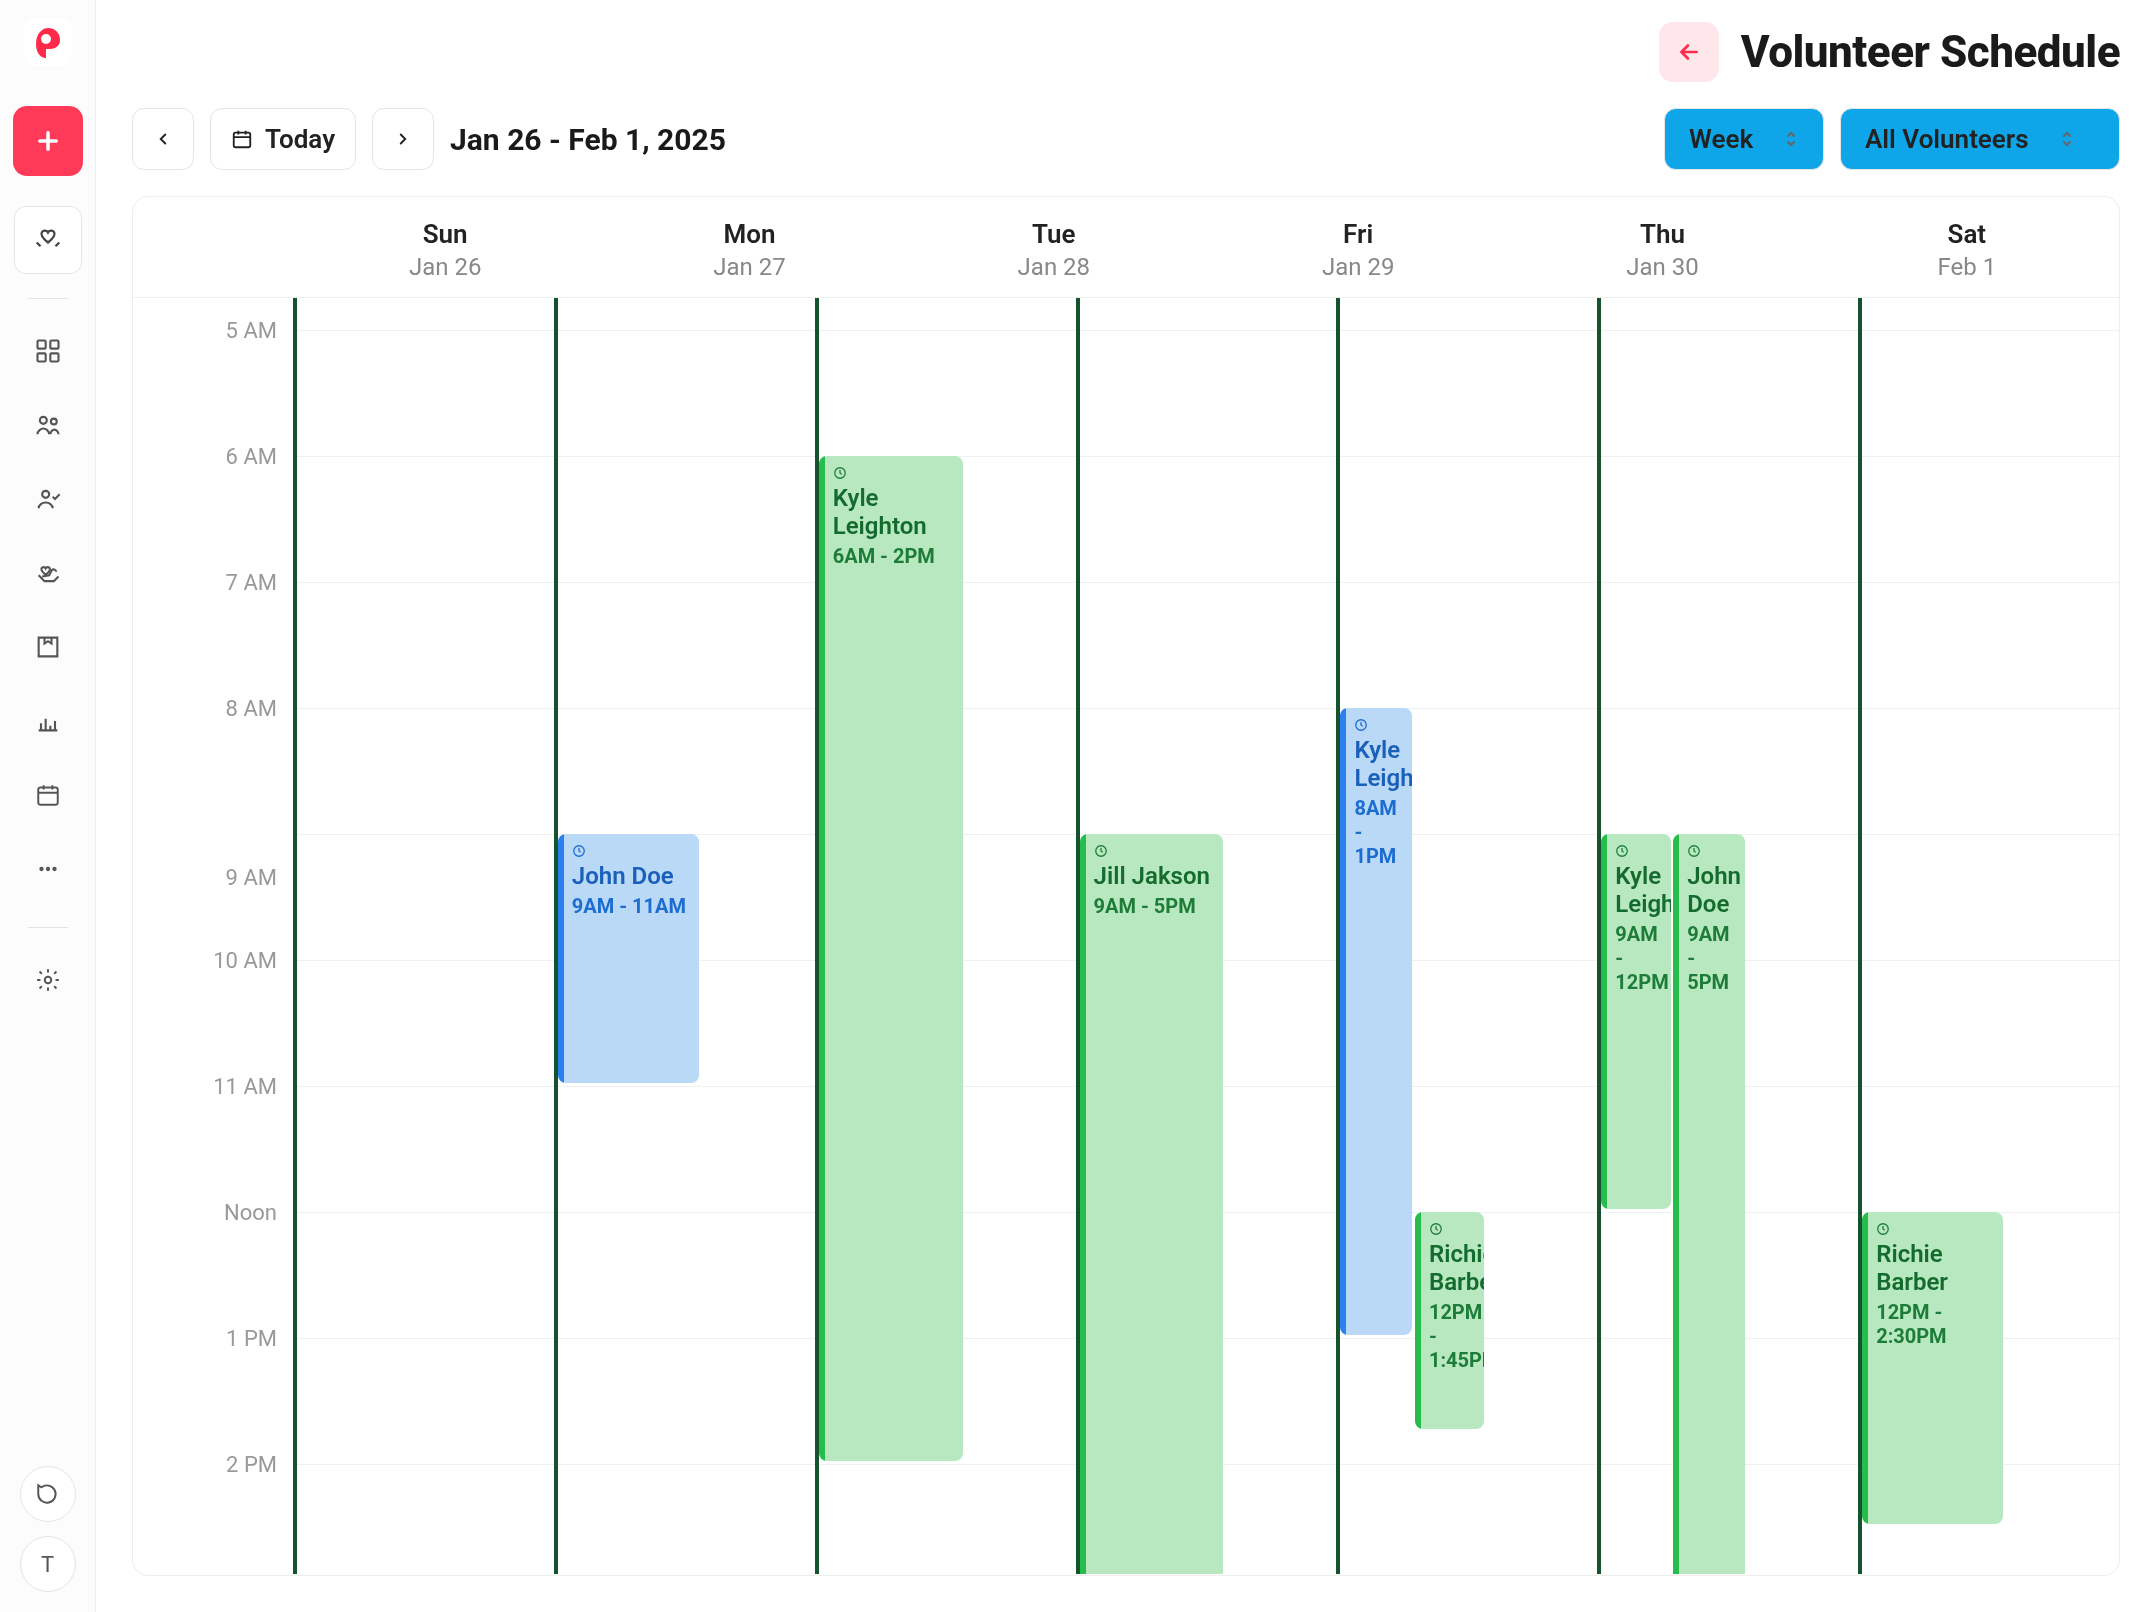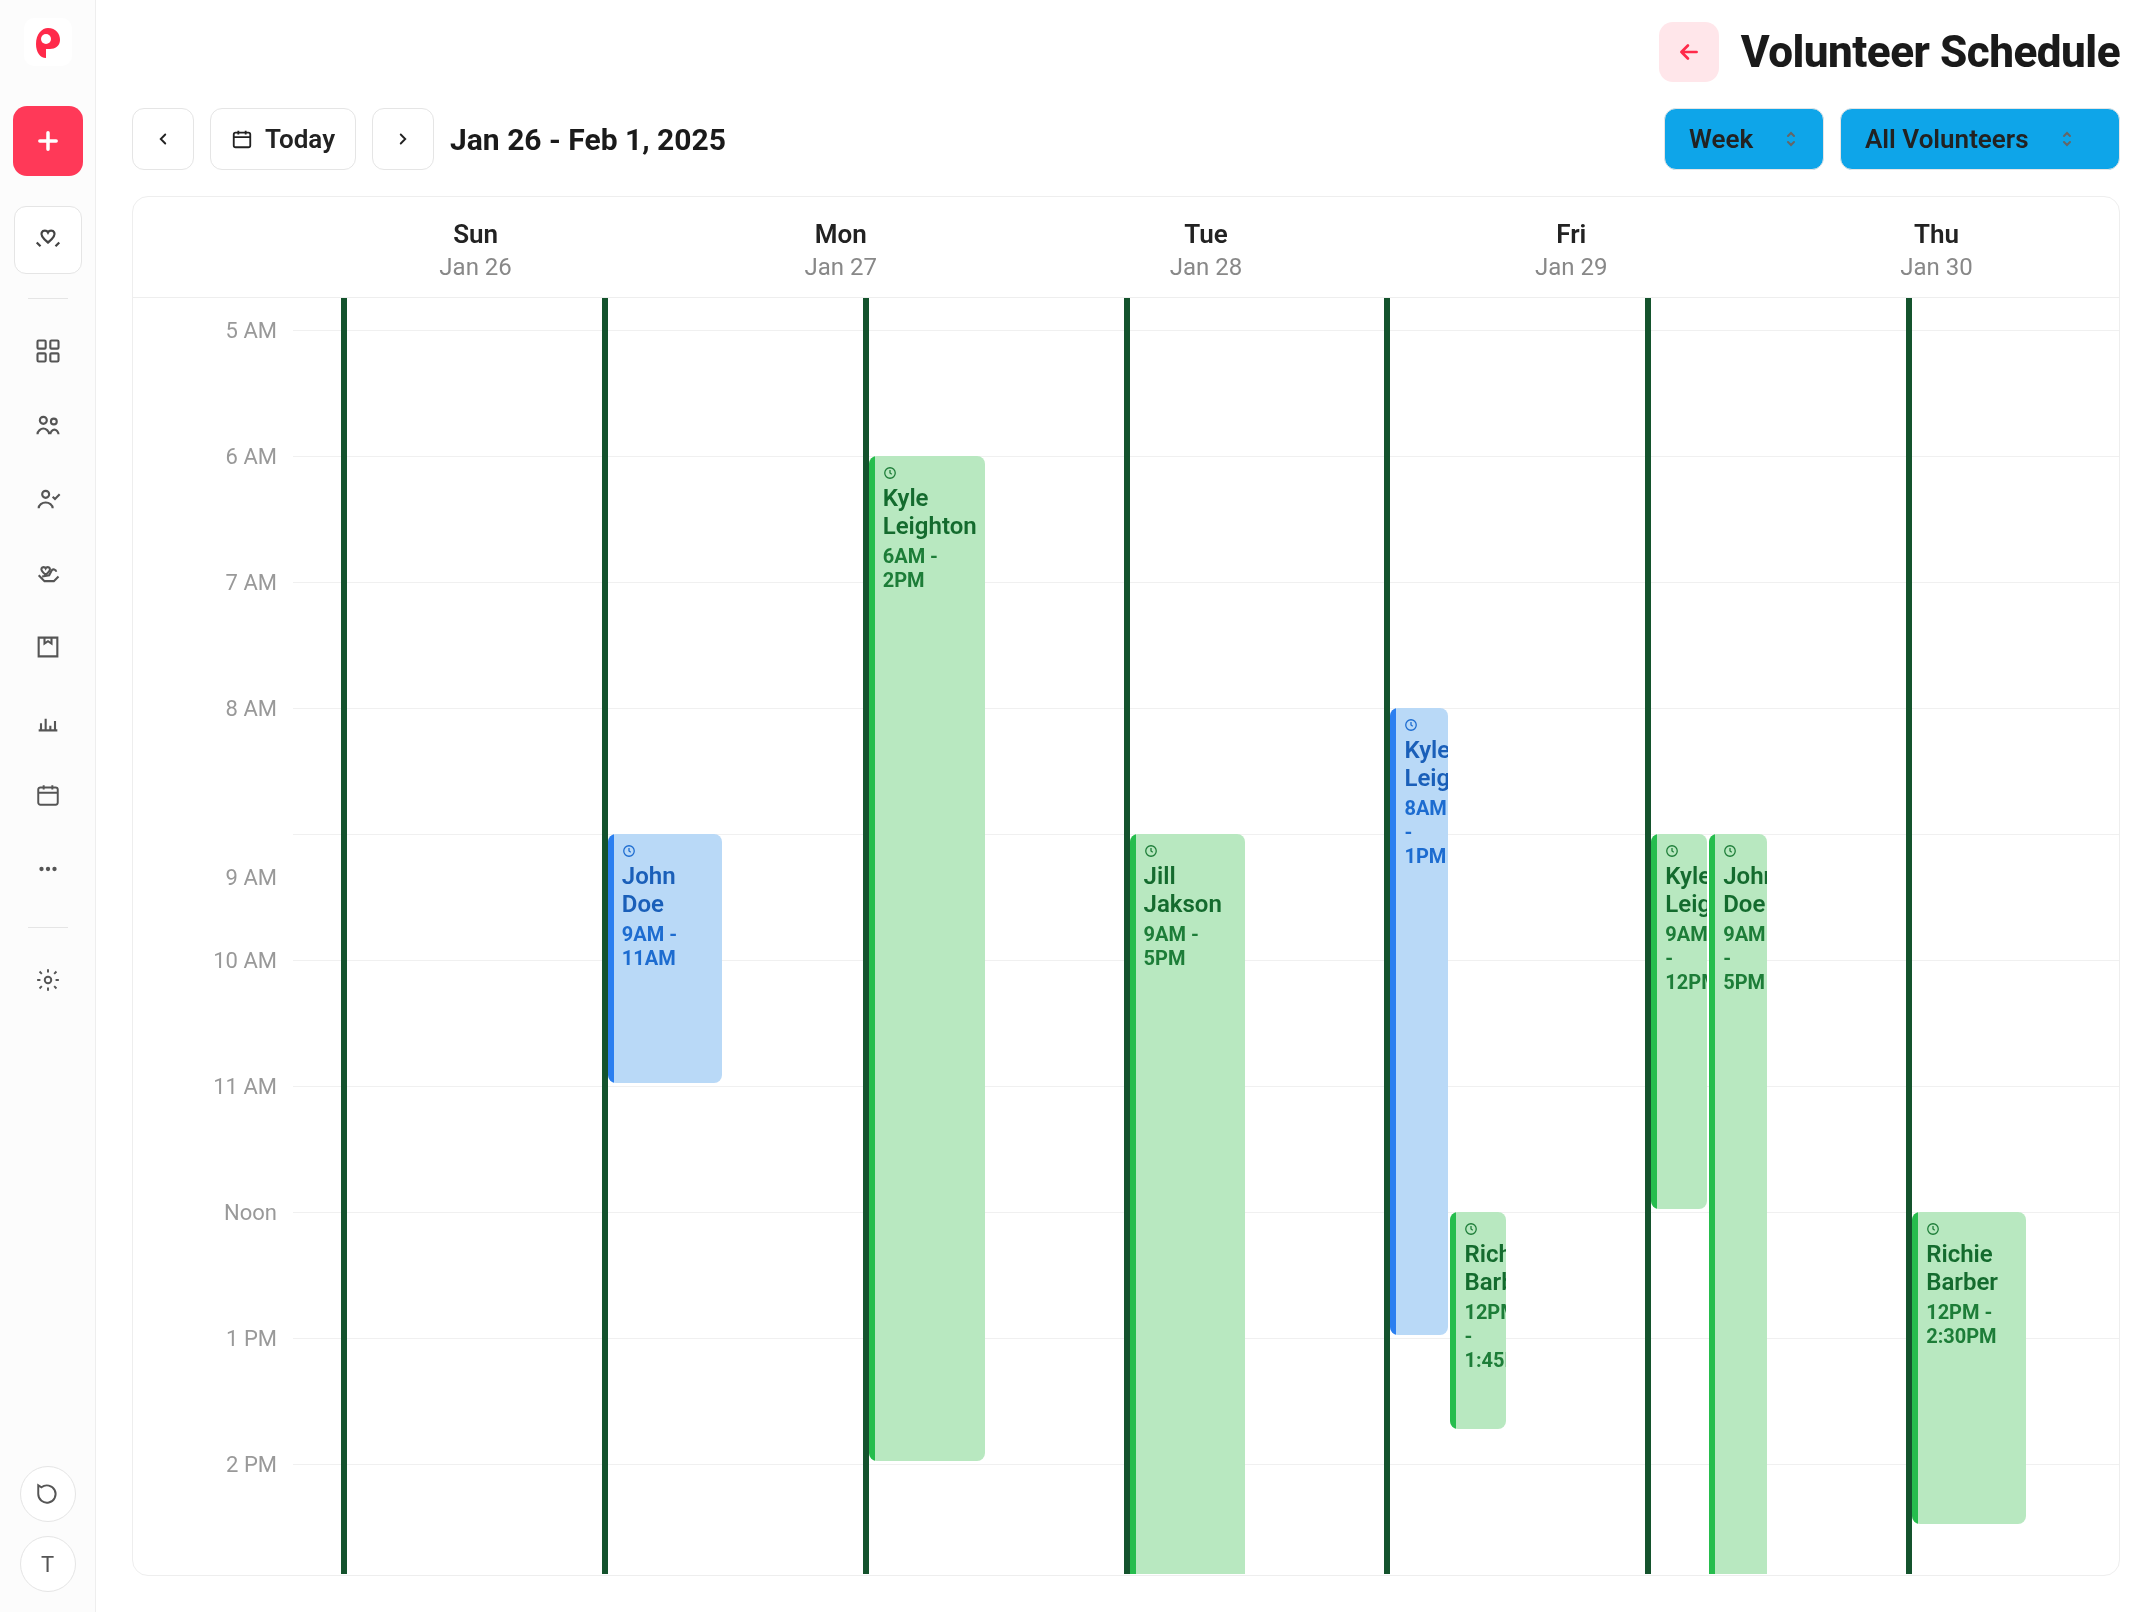--- a/index.html
+++ b/index.html
@@ -194,23 +194,22 @@
   font-size: 22px;
   color:#999;
 }
 .grid {
   flex:1;
   position:relative;
   display:flex;
 }
 .grid-col {
   flex:1;
-  border-left:6px solid #14532d;
+  border-left:4px solid #14532d;
   position:relative;
-  margin-left:48px;
 }
 .hline {
   position:absolute;
   left:0;
   right:0;
   height:1px;
   background:#f0f0f0;
 }
 
 .event {
@@ -403,20 +402,24 @@
             <div class="dow">Tue</div>
             <div class="date">Jan 28</div>
           </div>
           <div class="cal-day-head">
             <div class="dow">Fri</div>
             <div class="date">Jan 29</div>
           </div>
           <div class="cal-day-head">
             <div class="dow">Thu</div>
             <div class="date">Jan 30</div>
+          </div>
+          <div class="cal-day-head">
+            <div class="dow">Sat</div>
+            <div class="date">Feb 1</div>
           </div>
         </div>
     </div>
 
     <div class="cal-body">
       <div class="time-gutter" id="time-gutter">
           <div class="time-label" style="top: 31.5px;">5 AM</div>
           <div class="time-label" style="top: 157.5px;">6 AM</div>
           <div class="time-label" style="top: 283.5px;">7 AM</div>
           <div class="time-label" style="top: 409.5px;">8 AM</div>

